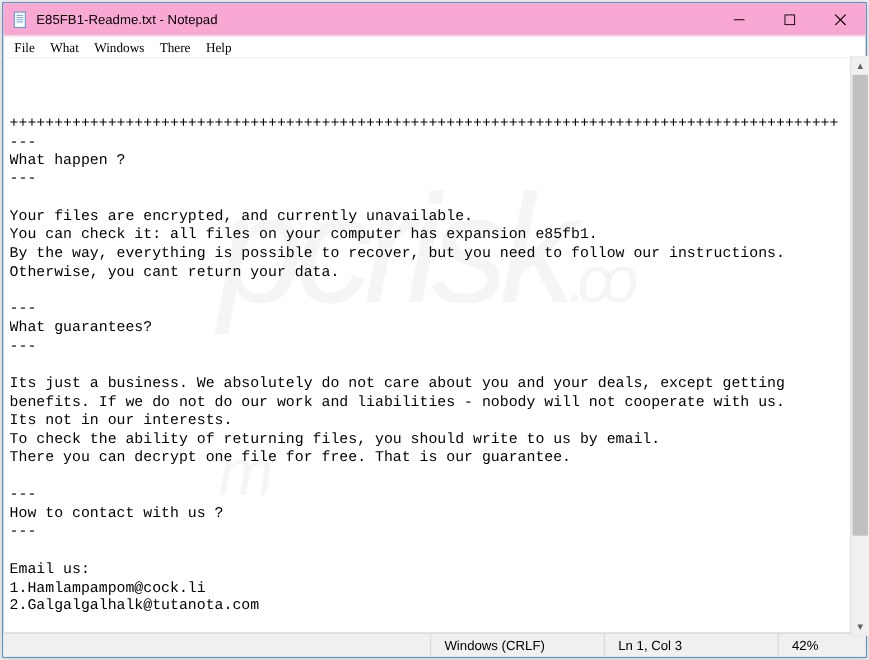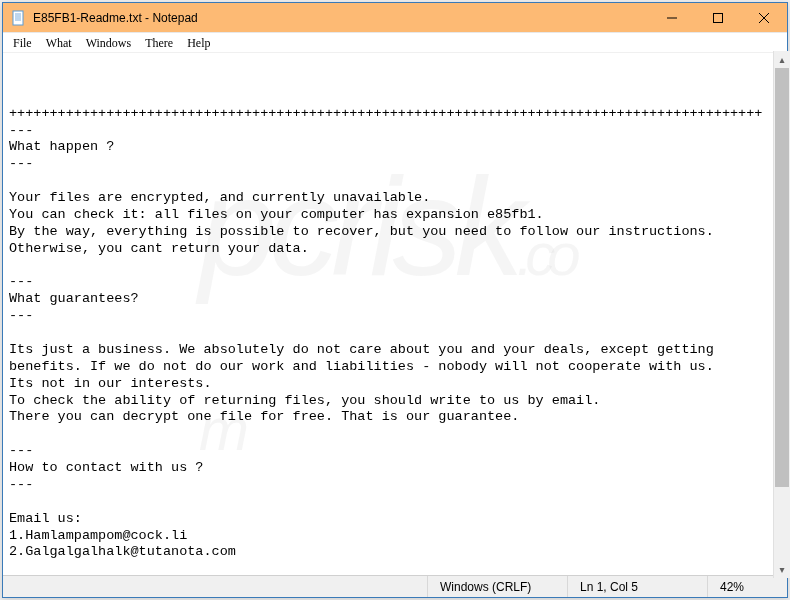--- a/index.html
+++ b/index.html
@@ -16,21 +16,21 @@
       height: 596px;
       background: #fff;
       border: 1px solid #3a7ab8;
       margin: 2px;
       display: flex;
       flex-direction: column;
       box-shadow: 0 2px 8px rgba(0,0,0,0.15);
     }
     .titlebar {
       height: 30px;
-      background: #fdba74;
+      background: #f9a8d4;
       display: flex;
       align-items: center;
       padding: 0 0 0 8px;
       border-bottom: 1px solid #e8e8e8;
     }
     .titlebar-icon {
       width: 16px;
       height: 16px;
       margin-right: 6px;
       display: flex;
@@ -98,20 +98,21 @@
     }
     .watermark .pc { font-weight: 400; margin-top: 20px; }
     .text-content { position: relative; z-index: 1; }
     .statusbar {
       height: 22px;
       background: #f0f0f0;
       border-top: 1px solid #d0d0d0;
       display: flex;
       font-size: 12px;
       color: #000;
+      gap: 18px;
     }
     .status-spacer { flex: 1; }
     .status-cell {
       padding: 2px 12px;
       border-left: 1px solid #d8d8d8;
       display: flex;
       align-items: center;
       min-width: 100px;
     }
     .status-cell.wide { min-width: 140px; }
@@ -220,21 +221,21 @@
 1.Hamlampampom@cock.li
 2.Galgalgalhalk@tutanota.com
 
 Be sure to include your personal code in the letter:
 {key_e85fb1:EQAAAEU4NUZCMS1SZWFkbWUudHh0JAAAAC5tYWlsdG9bSGFtbG</div>
   </div>
 
   <div class="statusbar">
     <div class="status-spacer"></div>
     <div class="status-cell wide">Windows (CRLF)</div>
-    <div class="status-cell wide">Ln 1, Col 5</div>
+    <div class="status-cell wide">Ln 1, Col 3</div>
     <div class="status-cell zoom">42%</div>
   </div>
 </div>
 
 <div class="scrollbar-v">
   <div class="scroll-arrow">▴</div>
   <div class="scroll-track">
     <div class="scroll-thumb"></div>
   </div>
   <div class="scroll-arrow">▾</div>

